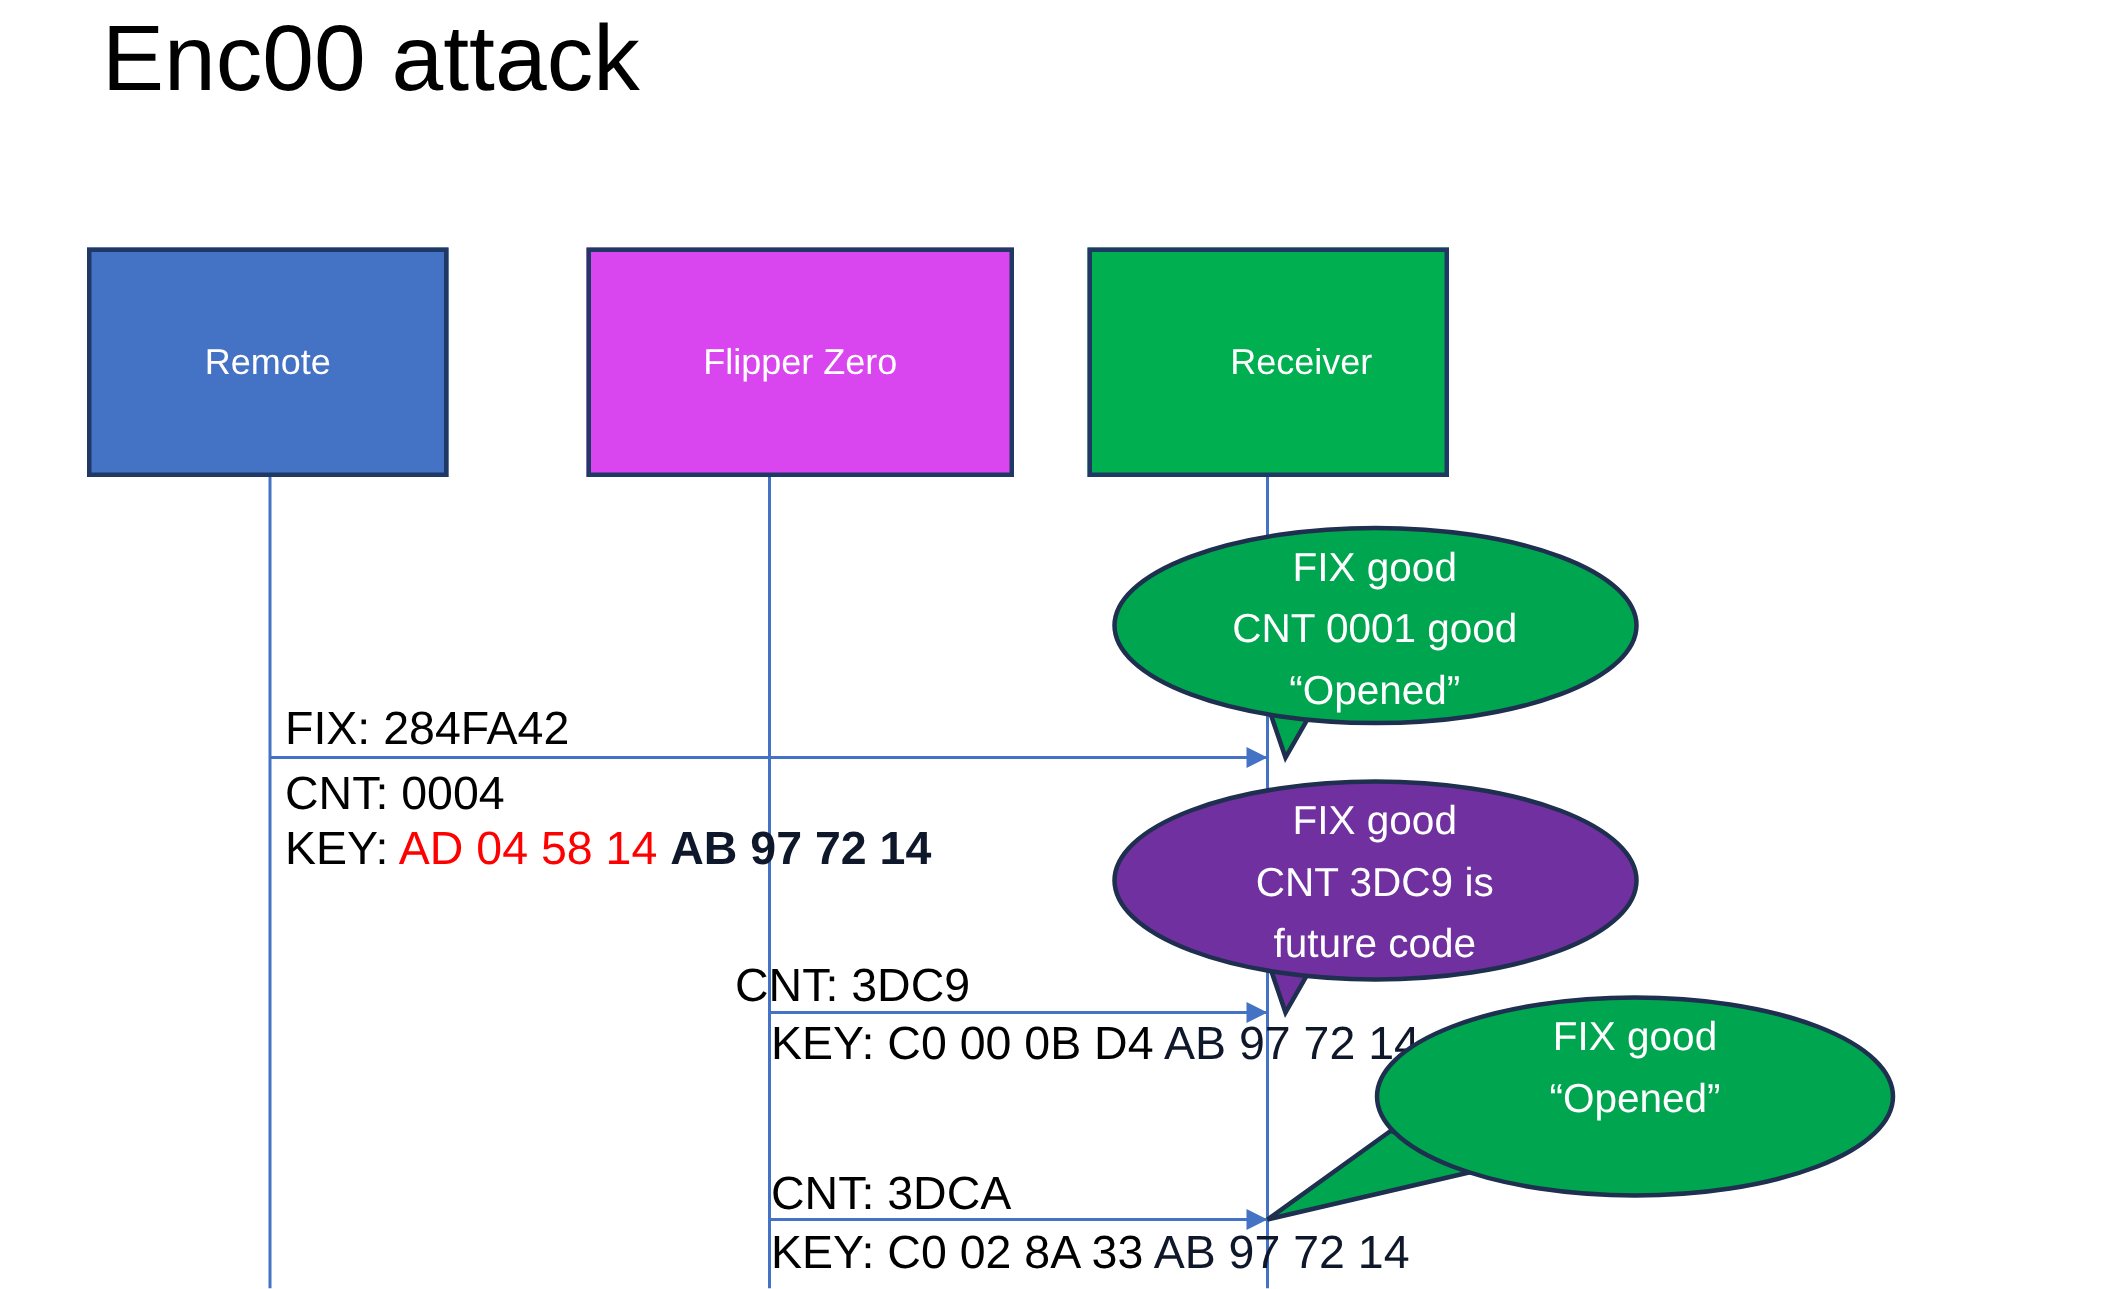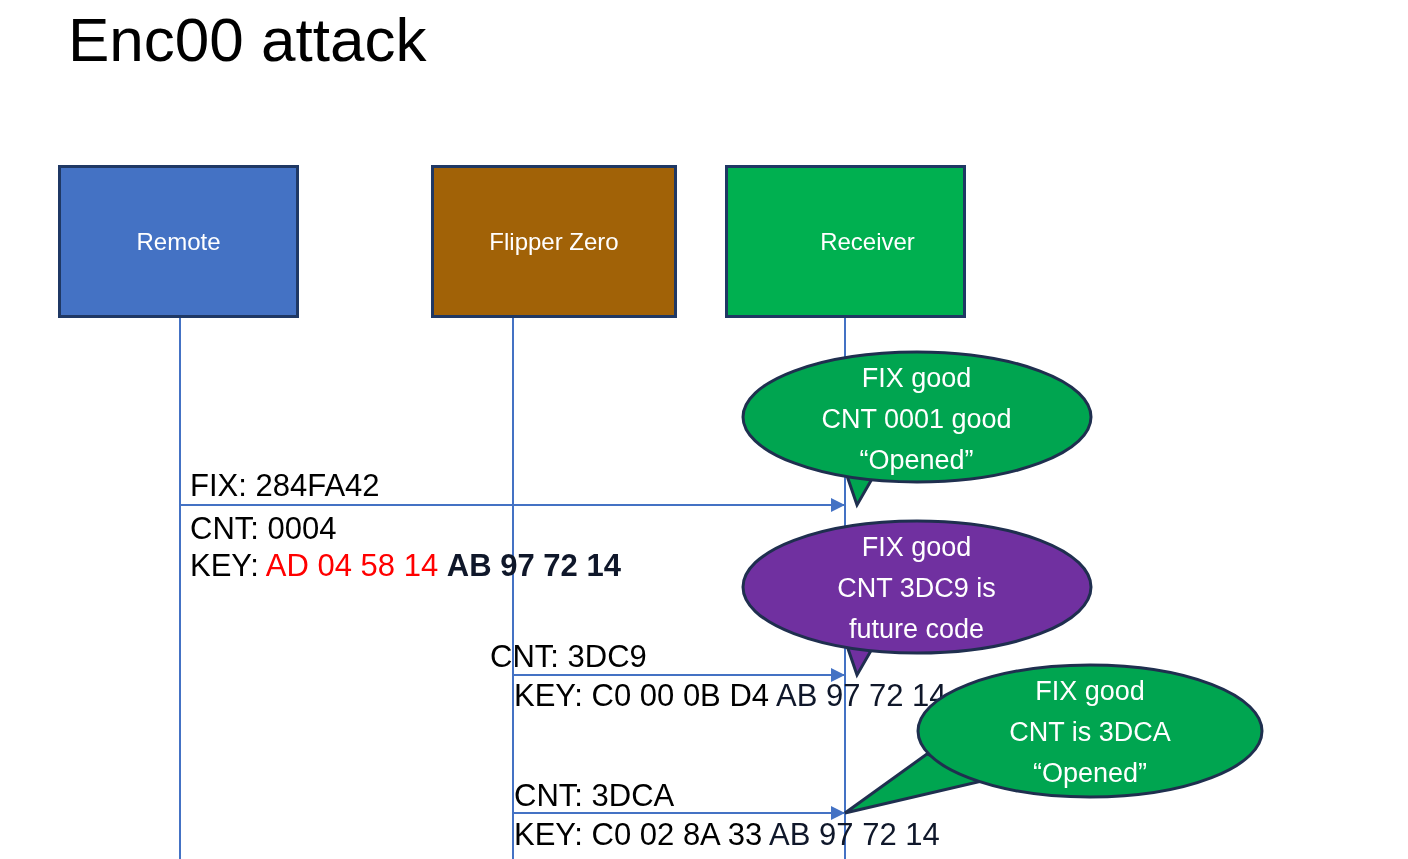--- a/index.html
+++ b/index.html
@@ -36,21 +36,21 @@
     border: 3px solid #1F3864;
     display: flex;
     align-items: center;
     justify-content: center;
     color: #ffffff;
     font-size: 24px;
     line-height: 30px;
     font-weight: 400;
   }
   .actor-remote  { left: 58px;  top: 165px; width: 241px; height: 153px; background: #4472C4; }
-  .actor-flipper { left: 391px; top: 165px; width: 246px; height: 153px; background: #a16207; margin-left: 40px; }
+  .actor-flipper { left: 391px; top: 165px; width: 285px; height: 153px; background: #d946ef; }
   .actor-receiver{ left: 725px; top: 165px; width: 241px; height: 153px; background: #00B050; padding-left: 44px; }
 
   
   .lifeline {
     position: absolute;
     width: 2px;
     background: #4472C4;
   }
   .lifeline-remote  { left: 179px; top: 318px; height: 541px; }
   .lifeline-flipper { left: 512px; top: 318px; height: 541px; }
@@ -164,17 +164,16 @@
     <div>CNT 3DC9 is</div>
     <div>future code</div>
   </div>
 
   <svg class="bubble-svg" style="left:835px; top:658px;" width="435" height="165" viewBox="0 0 435 165">
     <path d="M 92 96 L 10 155 L 160 120 Z" fill="#00A550" stroke="#1F2F4F" stroke-width="3"></path>
     <ellipse cx="255" cy="73" rx="172" ry="66" fill="#00A550" stroke="#1F2F4F" stroke-width="3"></ellipse>
   </svg>
   <div class="bubble-text" style="left:918px; top:671px; width:344px;">
     <div>FIX good</div>
-    <div>CNT is 3DCA</div>
     <div>“Opened”</div>
   </div>
 
 </div>
 
 </body></html>

